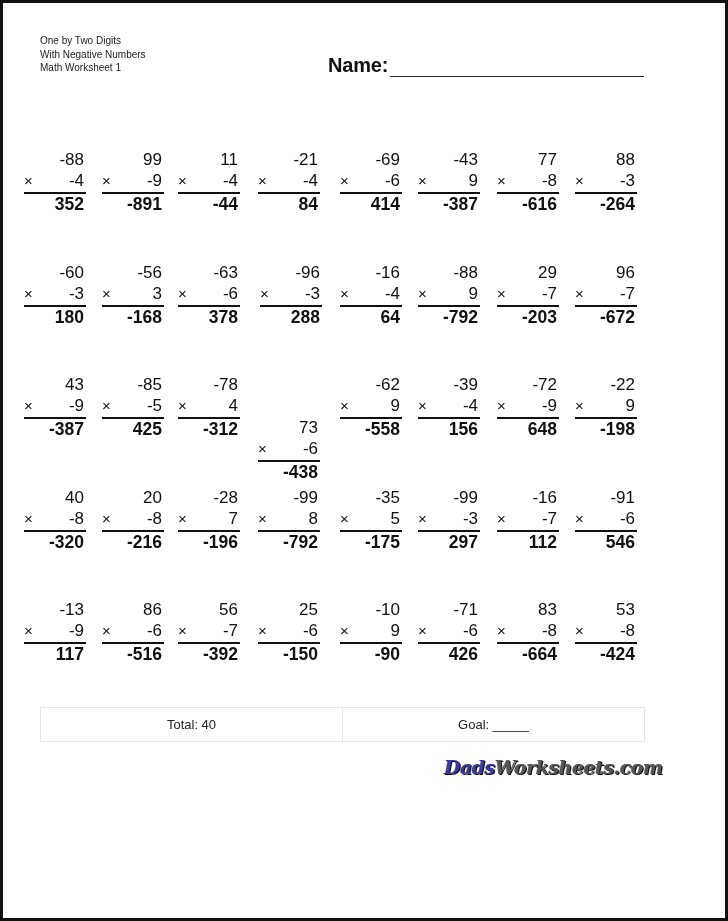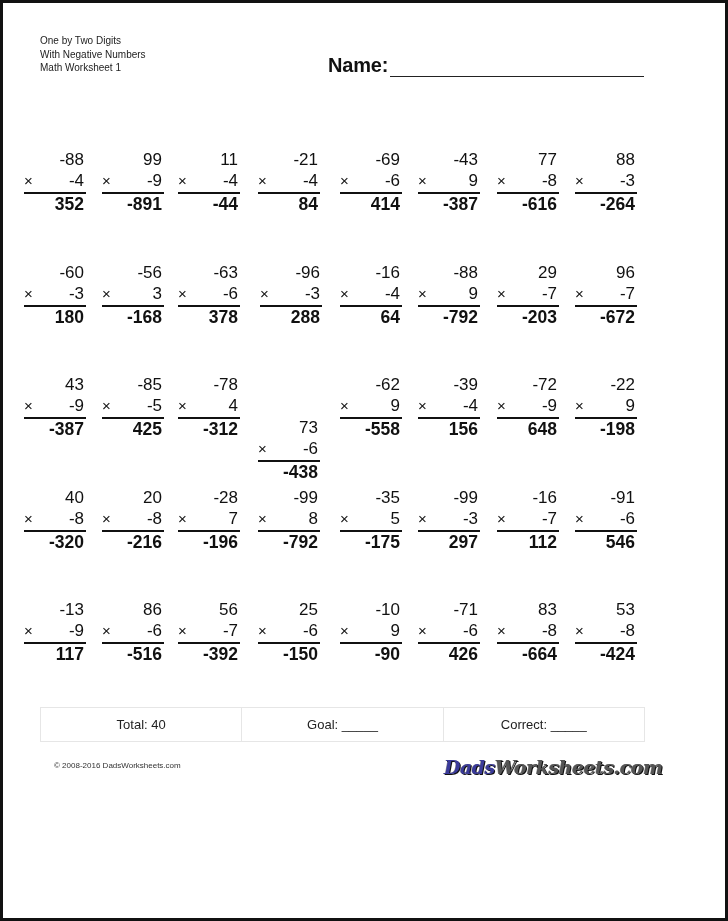--- a/index.html
+++ b/index.html
@@ -399,22 +399,20 @@
         <span>-8</span>
       </div>
       <div class="rule"></div>
       <div class="ans">-424</div>
     </div>
   </div>
 
 <div class="summary">
   <div class="cell">Total: 40</div>
   <div class="cell">Goal: _____</div>
-  <div class="cell">Correct: _____</div>
 </div>
 
 <div class="footer">
-  <div>© 2008-2016 DadsWorksheets.com</div>
 </div>
 
 <div class="logo">
   <span>Dads</span><span class="rest">Worksheets.com</span>
 </div>
 
 </body></html>

